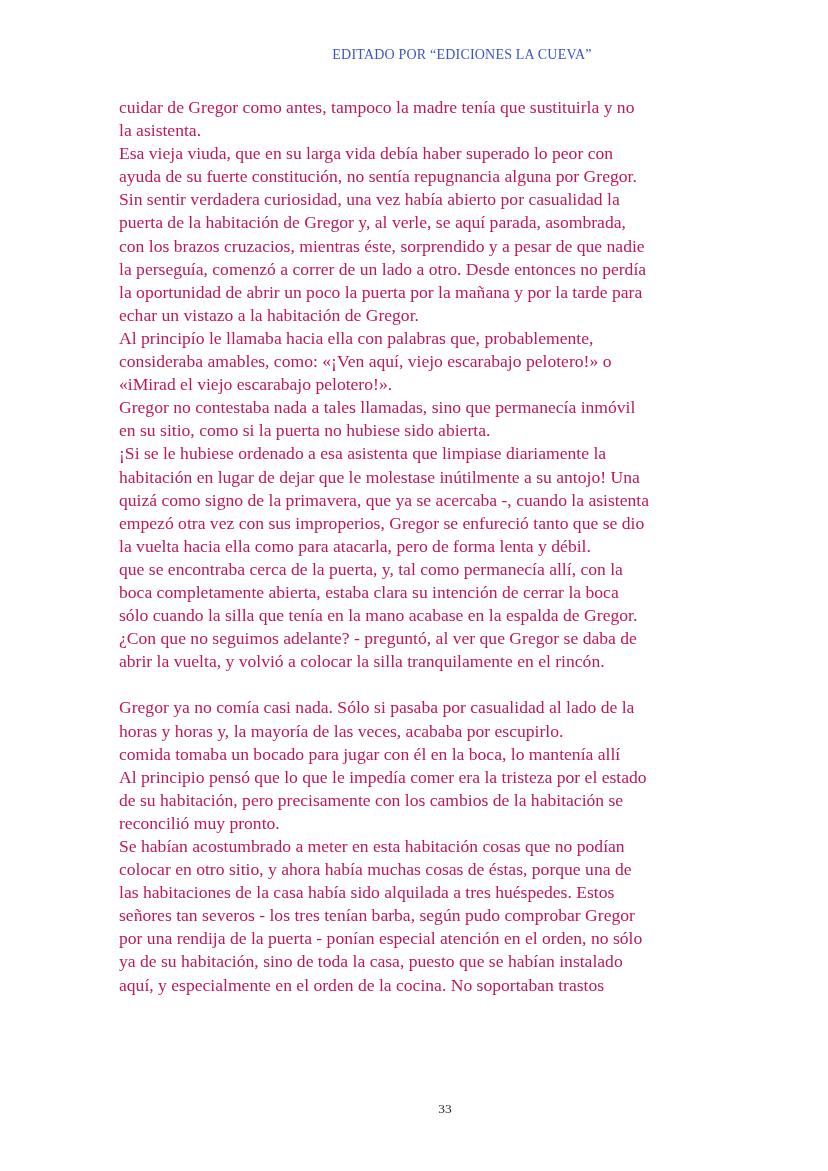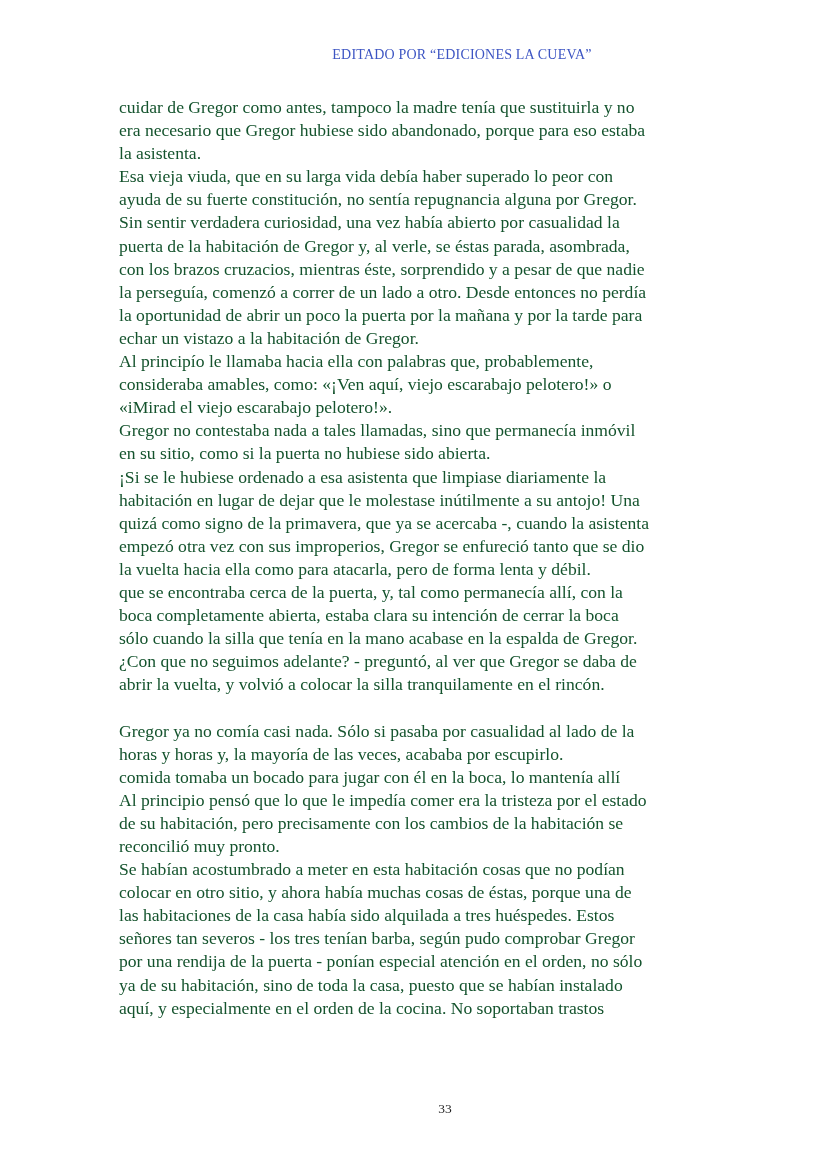--- a/index.html
+++ b/index.html
@@ -26,21 +26,21 @@
     font-weight: normal;
     margin-left: 48px;
   }
   .body-text {
     position: absolute;
     left: 119px;
     top: 96px;
     width: 640px;
     font-size: 17.6px;
     line-height: 23.1px;
-    color: #14532d;
+    color: #be185d;
     text-align: left;
   }
   .line {
     white-space: nowrap;
     height: 23.1px;
   }
   .para-spacer {
     height: 23.1px;
   }
   .page-footer {
@@ -56,26 +56,25 @@
 </style>
 </head>
 <body>
 
 <div class="page">
 
   <div class="page-header" style="color: rgb(61, 85, 195);">EDITADO POR “EDICIONES LA CUEVA”</div>
 
   <div class="body-text">
       <div class="line">cuidar de Gregor como antes, tampoco la madre tenía que sustituirla y no</div>
-      <div class="line">era necesario que Gregor hubiese sido abandonado, porque para eso estaba</div>
       <div class="line">la asistenta.</div>
       <div class="line">Esa vieja viuda, que en su larga vida debía haber superado lo peor con</div>
       <div class="line">ayuda de su fuerte constitución, no sentía repugnancia alguna por Gregor.</div>
       <div class="line">Sin sentir verdadera curiosidad, una vez había abierto por casualidad la</div>
-      <div class="line">puerta de la habitación de Gregor y, al verle, se éstas parada, asombrada,</div>
+      <div class="line">puerta de la habitación de Gregor y, al verle, se aquí parada, asombrada,</div>
       <div class="line">con los brazos cruzacios, mientras éste, sorprendido y a pesar de que nadie</div>
       <div class="line">la perseguía, comenzó a correr de un lado a otro. Desde entonces no perdía</div>
       <div class="line">la oportunidad de abrir un poco la puerta por la mañana y por la tarde para</div>
       <div class="line">echar un vistazo a la habitación de Gregor.</div>
       <div class="line">Al principío le llamaba hacia ella con palabras que, probablemente,</div>
       <div class="line">consideraba amables, como: «¡Ven aquí, viejo escarabajo pelotero!» o</div>
       <div class="line">«iMirad el viejo escarabajo pelotero!».</div>
       <div class="line">Gregor no contestaba nada a tales llamadas, sino que permanecía inmóvil</div>
       <div class="line">en su sitio, como si la puerta no hubiese sido abierta.</div>
       <div class="line">¡Si se le hubiese ordenado a esa asistenta que limpiase diariamente la</div>

